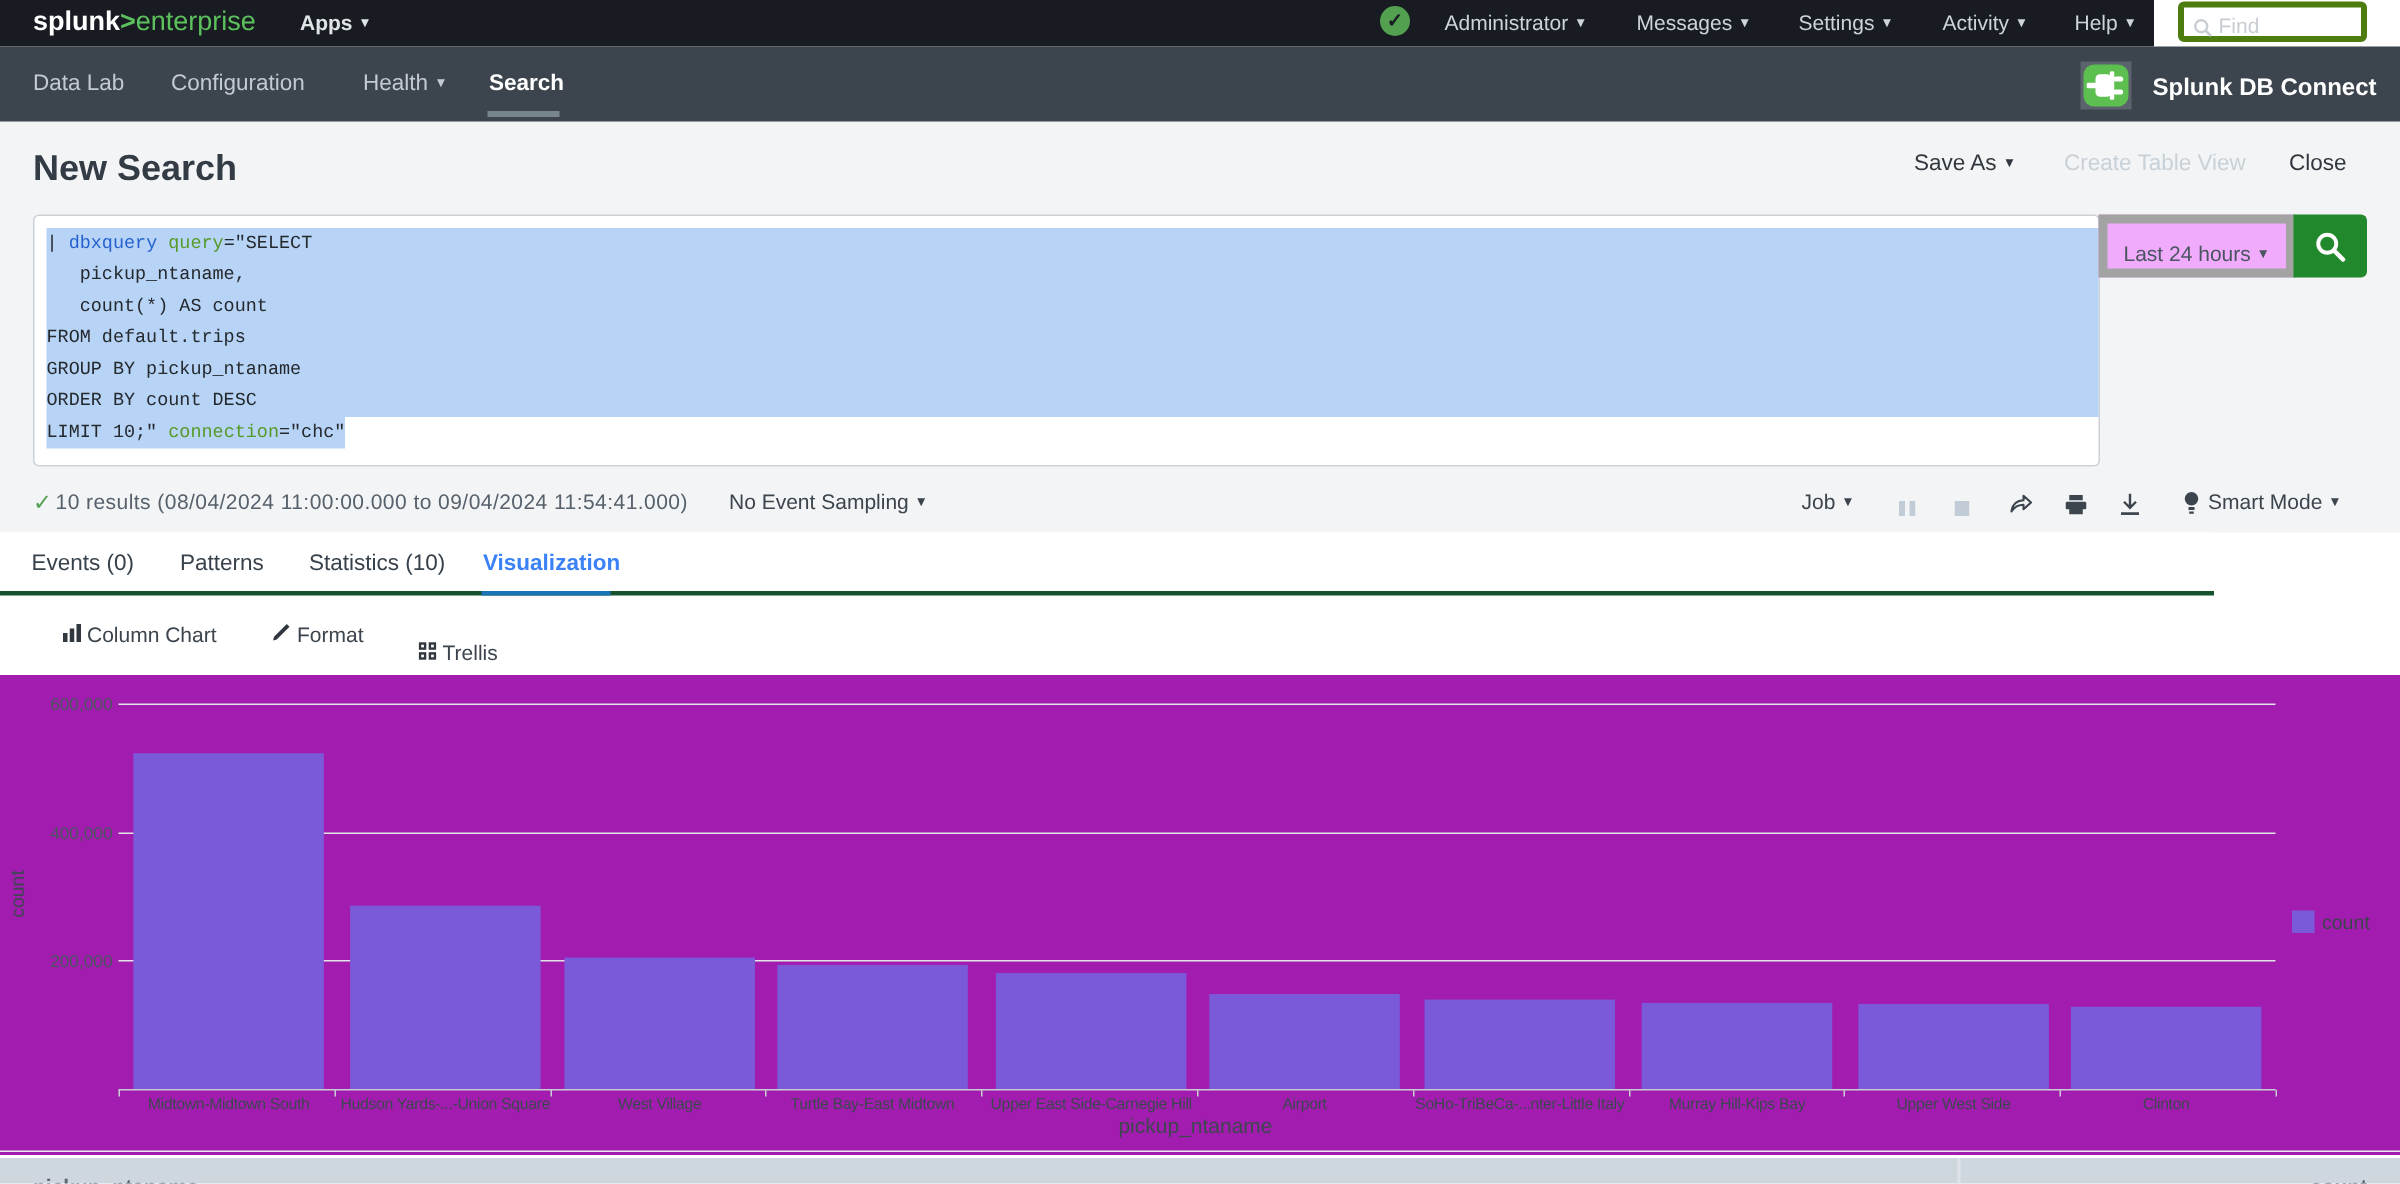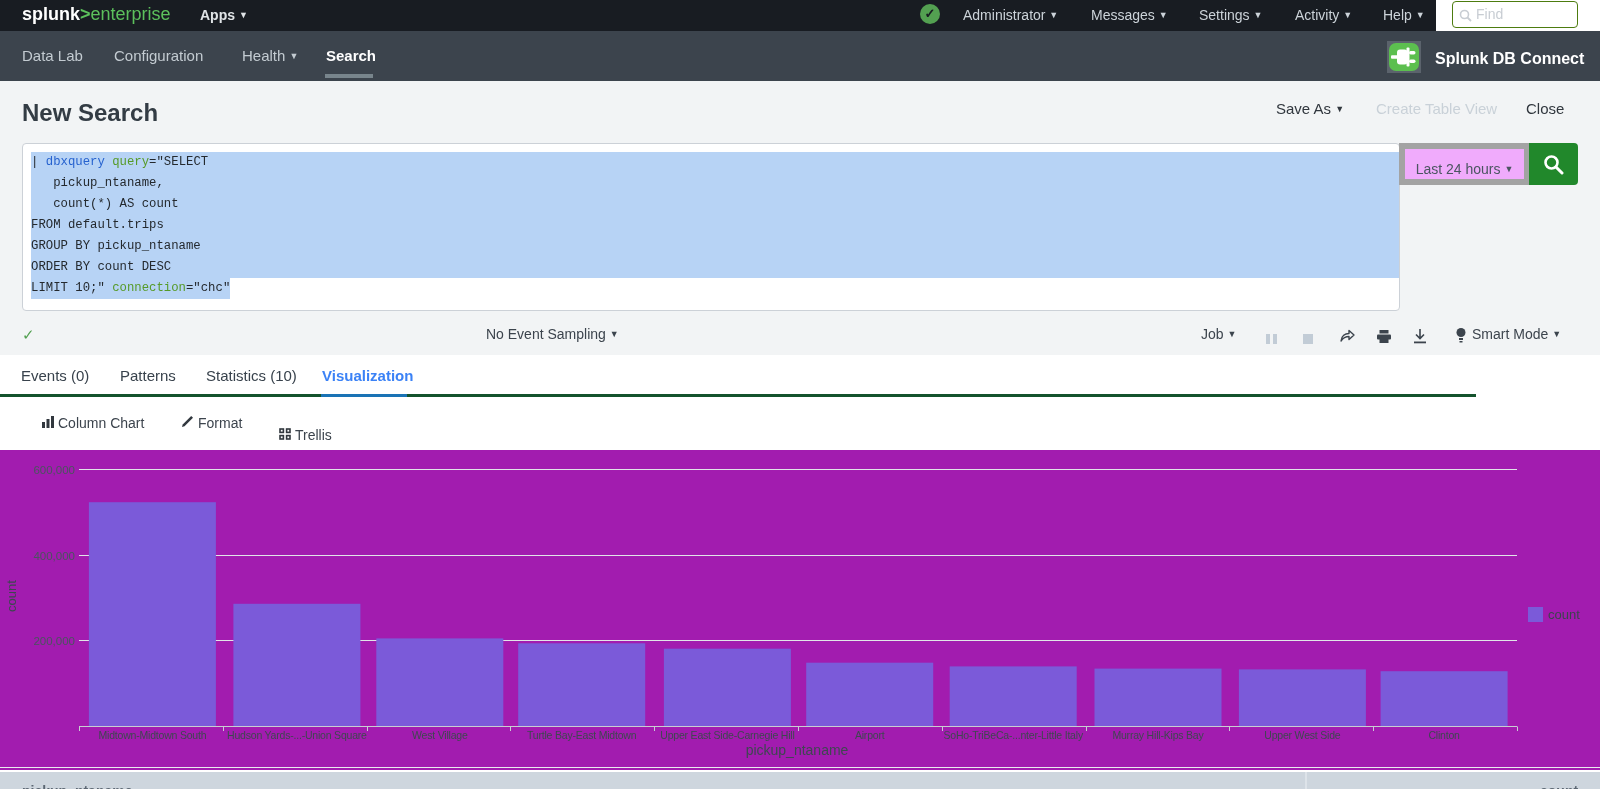--- a/index.html
+++ b/index.html
@@ -10,21 +10,21 @@
 
 .topbar { position:absolute; left:0; top:0; width:1436px; height:31px; background:#181c22; }
 .logo { position:absolute; left:22px; top:4px; font-size:18px; letter-spacing:0; }
 .logo .sp { color:#fff; font-weight:bold; }
 .logo .gt { color:#5cc05c; font-weight:bold; }
 .logo .ent { color:#5cc05c; font-weight:normal; }
 .apps { position:absolute; left:200px; top:7px; color:#e0e4e7; font-size:14px; font-weight:600; }
 .tmenu { position:absolute; top:7px; color:#ccd3d9; font-size:14px; }
 .gcircle { position:absolute; left:920px; top:4px; width:20px; height:20px; border-radius:50%;
   background:#53a051; color:#181c22; text-align:center; font-size:13px; line-height:20px; font-weight:bold; }
-.findbox { position:absolute; left:1452px; top:1px; width:126px; height:27px; border:1px solid #4d7c0f;
+.findbox { position:absolute; left:1452px; top:1px; width:126px; height:27px; border:4px solid #4d7c0f;
   border-radius:4px; color:#c8cdd3; font-size:14px; line-height:25px; }
 .findbox svg { vertical-align:-3px; margin-left:6px; margin-right:4px; }
 
 
 .appbar { position:absolute; left:0; top:31px; width:1600px; height:66px; background:#3c444d;
   border-bottom:2px solid #3b82f6; }
 .anav { position:absolute; top:16px; color:#c3cbd1; font-size:15px; }
 .anav.active { color:#fff; font-weight:bold; }
 .aunderline { position:absolute; left:325px; top:43px; width:48px; height:4px; background:#78858c; }
 .dbclogo { position:absolute; left:1387px; top:10px; width:34px; height:32px; background:#5b636c; }
@@ -130,20 +130,21 @@
 <div class="tpick">Last 24 hours <span class="caret">▼</span></div>
 <div class="gobtn">
     <svg style="position:absolute;left:14px;top:11px;" width="21" height="21" viewBox="0 0 21 21">
       <circle cx="8.5" cy="8.5" r="6" fill="none" stroke="#fff" stroke-width="2.6"></circle>
       <line x1="13" y1="13" x2="19" y2="19" stroke="#fff" stroke-width="3" stroke-linecap="round"></line>
     </svg>
   </div>
 
 <div class="jobbar">
   <div class="jb" style="left:22px; color:#53a051; font-size:15px;">✓</div>
+  <div class="jb" style="left:37px; letter-spacing:0.3px;">10 results (08/04/2024 11:00:00.000 to 09/04/2024 11:54:41.000)</div>
   <div class="jb" style="left:486px; color:#3c444d;">No Event Sampling <span class="caret">▼</span></div>
   <div class="jb" style="left:1201px; color:#3c444d;">Job <span class="caret">▼</span></div>
   <div class="jb" style="left:1266px; top:20px;"><svg width="11" height="10" viewBox="0 0 11 10">
         <rect x="0" y="0" width="4" height="10" fill="#c2ccd6"></rect>
         <rect x="7" y="0" width="4" height="10" fill="#c2ccd6"></rect>
       </svg></div>
   <div class="jb" style="left:1303px; top:20px;"><svg width="10" height="10" viewBox="0 0 10 10">
         <rect x="0" y="0" width="10" height="10" fill="#c2ccd6"></rect>
       </svg></div>
   <div class="jb" style="left:1340px; top:18px;"><svg width="15" height="13" viewBox="0 0 15 13">

